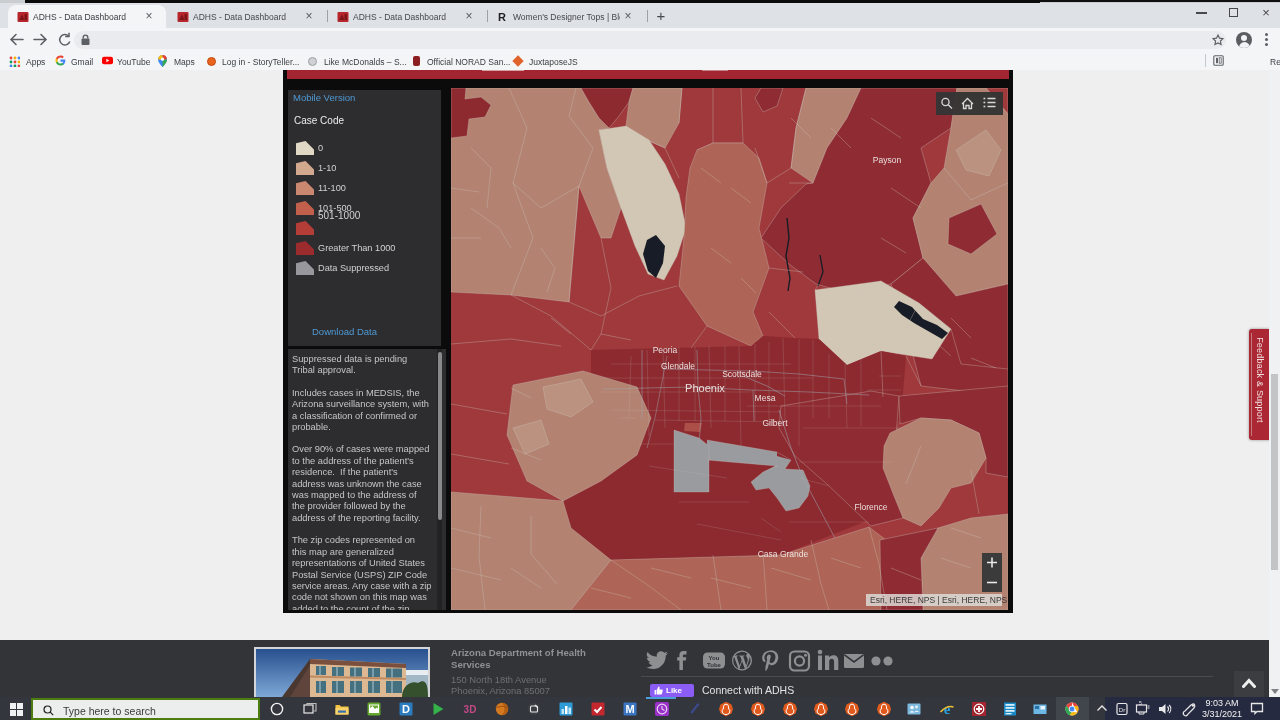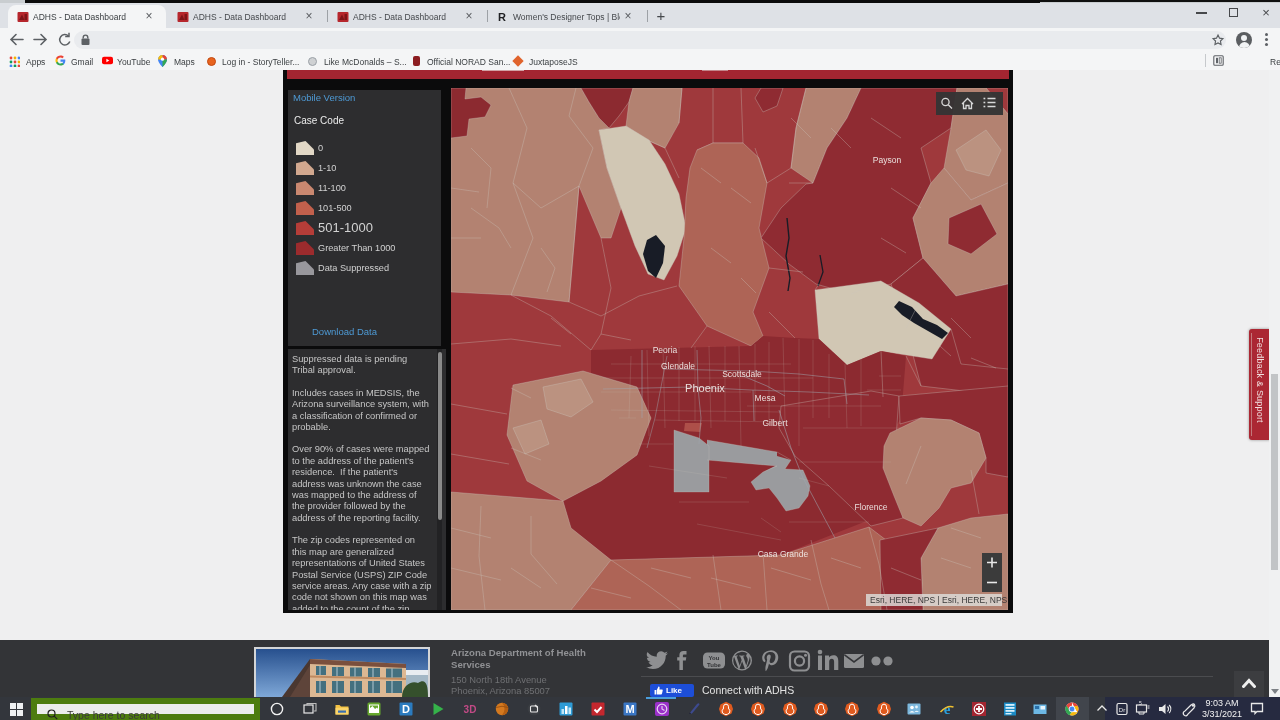--- a/index.html
+++ b/index.html
@@ -154,21 +154,21 @@
 <path d="M0 2.2 L9.5 0 L18 8.5 L18 14 L0 14 Z" fill="#ca8870"></path>
     </svg>
 <div class="abs" style="left:318px;top:182px;font-size:9.2px;line-height:12px;color:#d2d2d2;">11-100</div>
 <svg class="abs" style="left:296px;top:201px" width="18" height="14" viewBox="0 0 18 14">
 <path d="M0 2.2 L9.5 0 L18 8.5 L18 14 L0 14 Z" fill="#c2604c"></path>
     </svg>
 <div class="abs" style="left:318px;top:202px;font-size:9.2px;line-height:12px;color:#d2d2d2;">101-500</div>
 <svg class="abs" style="left:296px;top:221px" width="18" height="14" viewBox="0 0 18 14">
 <path d="M0 2.2 L9.5 0 L18 8.5 L18 14 L0 14 Z" fill="#b53d38"></path>
     </svg>
-<div class="abs" style="left:318px;top:222px;font-size:13px;line-height:12px;color:#d2d2d2;">501-1000</div>
+<div class="abs" style="left:318px;top:210px;font-size:10px;line-height:12px;color:#d2d2d2;">501-1000</div>
 <svg class="abs" style="left:296px;top:241px" width="18" height="14" viewBox="0 0 18 14">
 <path d="M0 2.2 L9.5 0 L18 8.5 L18 14 L0 14 Z" fill="#9c2b2d"></path>
     </svg>
 <div class="abs" style="left:318px;top:242px;font-size:9.2px;line-height:12px;color:#d2d2d2;">Greater Than 1000</div>
 <svg class="abs" style="left:296px;top:261px" width="18" height="14" viewBox="0 0 18 14">
 <path d="M0 2.2 L9.5 0 L18 8.5 L18 14 L0 14 Z" fill="#98979c"></path>
     </svg>
 <div class="abs" style="left:318px;top:262px;font-size:9.2px;line-height:12px;color:#d2d2d2;">Data Suppressed</div>
   <div class="abs" style="left:292px;top:326px;width:140px;height:12px;color:#4e9ad5;font-size:9.5px;line-height:12px;padding-left:20px;">Download Data</div>
 
@@ -425,42 +425,42 @@
 <rect x="173" y="7.5" width="4" height="14.5"></rect>
         <circle cx="175" cy="4" r="2.3"></circle>
 <path d="M180 7.5h4v2c.6-1.2 2.1-2.3 4.3-2.3 3.4 0 5 2 5 5.8V22h-4.2v-8.3c0-1.9-.8-2.9-2.3-2.9-1.6 0-2.6 1.1-2.6 2.9V22H180z"></path>
 <rect x="199" y="6" width="20" height="14" rx="1.5"></rect>
 <path d="M199.5 6.8 L209 14 L218.5 6.8" fill="none" stroke="#333437" stroke-width="1.6"></path>
 <circle cx="231" cy="13" r="4.6"></circle>
         <circle cx="243" cy="13" r="4.6"></circle>
 </g>
 </svg>
 <div class="abs" style="left:641px;top:676px;width:572px;height:1px;background:#4b4c4f;"></div>
-<div class="abs" style="left:650px;top:683.5px;width:44px;height:13px;background:#1d4ed8;border-radius:2px;">
+<div class="abs" style="left:650px;top:683.5px;width:44px;height:13px;background:#8b5cf6;border-radius:2px;">
 <svg class="abs" style="left:4px;top:2.5px" width="9" height="9" viewBox="0 0 16 16" fill="#fff">
         <path d="M1 7h3v8H1zM5 15V7l3-6c1 0 2 .8 2 2l-.5 3H14c1 0 1.7.9 1.5 1.8l-1.2 5.4c-.2.9-1 1.8-2 1.8z"></path>
       </svg>
 <div class="abs" style="left:16px;top:2px;font-size:8px;line-height:10px;color:#fff;font-weight:bold;">Like</div>
     </div>
 <div class="abs" style="left:702px;top:684px;font-size:10.5px;line-height:12px;color:#e3e3e3;">Connect with ADHS</div>
 <div class="abs" style="left:1234px;top:671px;width:30px;height:26px;background:#3c3d40;">
 <svg class="abs" style="left:8px;top:7px" width="14" height="10" viewBox="0 0 14 10">
         <path d="M1.5 8.5 L7 2.5 L12.5 8.5" fill="none" stroke="#efefef" stroke-width="3" stroke-linecap="round"></path>
       </svg>
     </div>
 
   <div class="abs" style="left:0;top:697px;width:1280px;height:23px;background:#33363c;"></div>
   <div class="abs" style="left:1105px;top:697px;width:175px;height:23px;background:#262a40;"></div>
 <svg class="abs" style="left:10px;top:703px" width="13" height="13" viewBox="0 0 13 13" fill="#eef0f2">
 <rect x="0" y="0" width="6" height="6"></rect>
       <rect x="7" y="0" width="6" height="6"></rect>
       <rect x="0" y="7" width="6" height="6"></rect>
       <rect x="7" y="7" width="6" height="6"></rect>
     </svg>
-<div class="abs" style="left:31px;top:698px;width:229px;height:22px;background:#eceded;border:6px solid #4d7c0f;">
+<div class="abs" style="left:31px;top:698px;width:229px;height:22px;background:#eceded;border:2px solid #4d7c0f;">
 <svg class="abs" style="left:10px;top:5px" width="11" height="11" viewBox="0 0 11 11">
         <circle cx="4.5" cy="4.5" r="3.5" fill="none" stroke="#1f1f1f" stroke-width="1.2"></circle>
         <line x1="7.2" y1="7.2" x2="10.2" y2="10.2" stroke="#1f1f1f" stroke-width="1.2"></line>
       </svg>
 <div class="abs" style="left:30px;top:4.5px;font-size:10.5px;line-height:13px;color:#3a3a3a;">Type here to search</div>
     </div>
 <div class="abs" style="left:269px;top:701px;width:16px;height:16px;">
       <svg width="16" height="16" viewBox="0 0 16 16">
         <circle cx="8" cy="8" r="5.6" fill="none" stroke="#f2f2f2" stroke-width="1.4"></circle>
       </svg>

